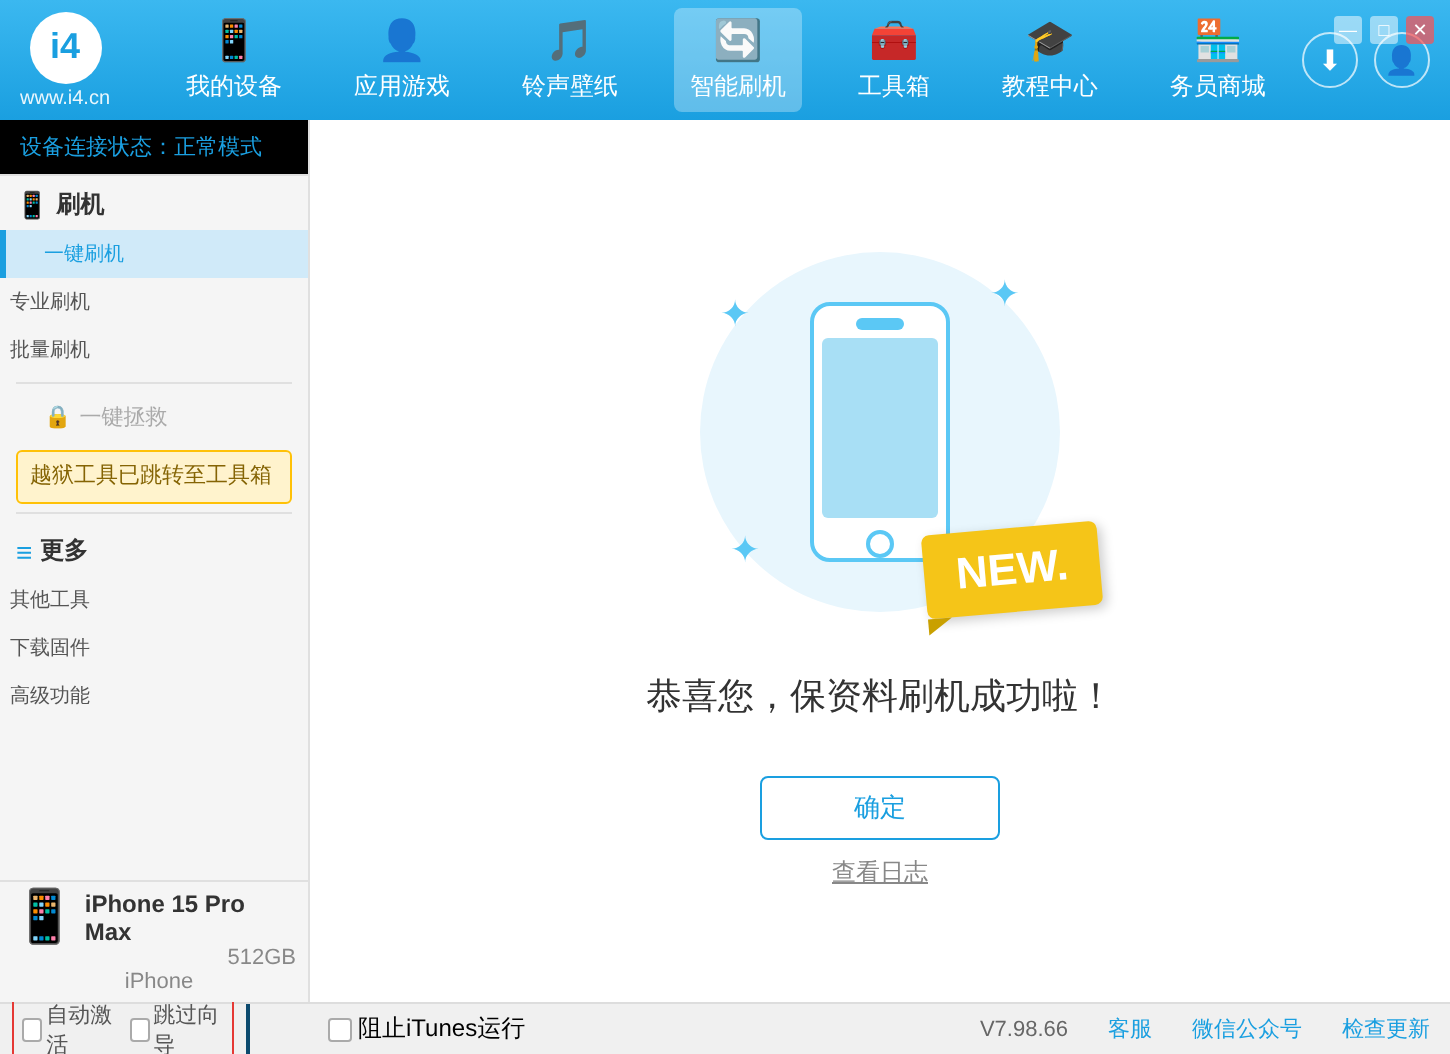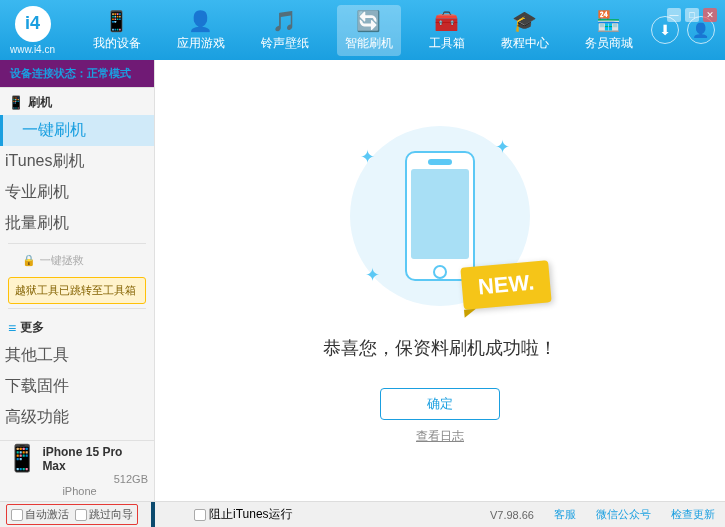--- a/index.html
+++ b/index.html
@@ -78,36 +78,35 @@
       background: #f5f5f5;
       border-right: 1px solid #e0e0e0;
       overflow-y: auto;
       padding-bottom: 10px;
     }
     .sidebar-status {
       padding: 6px 10px;
       font-size: 11px;
       color: #666;
       border-bottom: 1px solid #e0e0e0;
-      background: #701a75;
-      font-weight: bold;
+      background: #000000;
     }
     .sidebar-status span { color: #1a9fe0; }
     .sidebar-section-header {
       display: flex;
       align-items: center;
       padding: 6px 8px 4px;
       font-size: 12px;
       color: #333;
       font-weight: bold;
     }
     .sidebar-section-icon { margin-right: 4px; font-size: 13px; color: #1a9fe0; }
     .sidebar-item {
       padding: 5px 10px 5px 5px;
-      font-size: 16px;
+      font-size: 10px;
       color: #555;
       cursor: pointer;
     }
     .sidebar-item.active {
       background: #d0eaf9;
       color: #1a9fe0;
       border-left: 3px solid #1a9fe0;
       padding-left: 19px;
     }
     .sidebar-divider {
@@ -233,27 +232,27 @@
 
     
     .bottom-bar {
       height: 26px;
       background: #f0f0f0;
       border-top: 1px solid #ddd;
       display: flex;
       align-items: center;
     }
     .sidebar-bottom {
-      width: 155px;
+      width: 125px;
       height: 100%;
       display: flex;
       align-items: center;
       padding: 0 6px;
       gap: 4px;
-      border-right: 4px solid #0c4a6e;
+      border-right: 2px solid #0c4a6e;
     }
     .checkbox-area {
       display: flex;
       align-items: center;
       gap: 2px;
       border: 1.5px solid #e53935;
       padding: 2px 4px;
       border-radius: 2px;
     }
     .check-item {
@@ -325,23 +324,20 @@
     <div class="sidebar-status">
       <span>设备连接状态：</span><span style="color:#1a9fe0;">正常模式</span>
     </div>
 
     <div class="sidebar-section-header">
       <span class="sidebar-section-icon">📱</span>
       <span>刷机</span>
     </div>
     <div class="sidebar-item active">
       <span>一键刷机</span>
-    </div>
-    <div class="sidebar-item">
-      <span>iTunes刷机</span>
     </div>
     <div class="sidebar-item">
       <span>专业刷机</span>
     </div>
     <div class="sidebar-item">
       <span>批量刷机</span>
     </div>
 
     <div class="sidebar-divider"></div>
 

